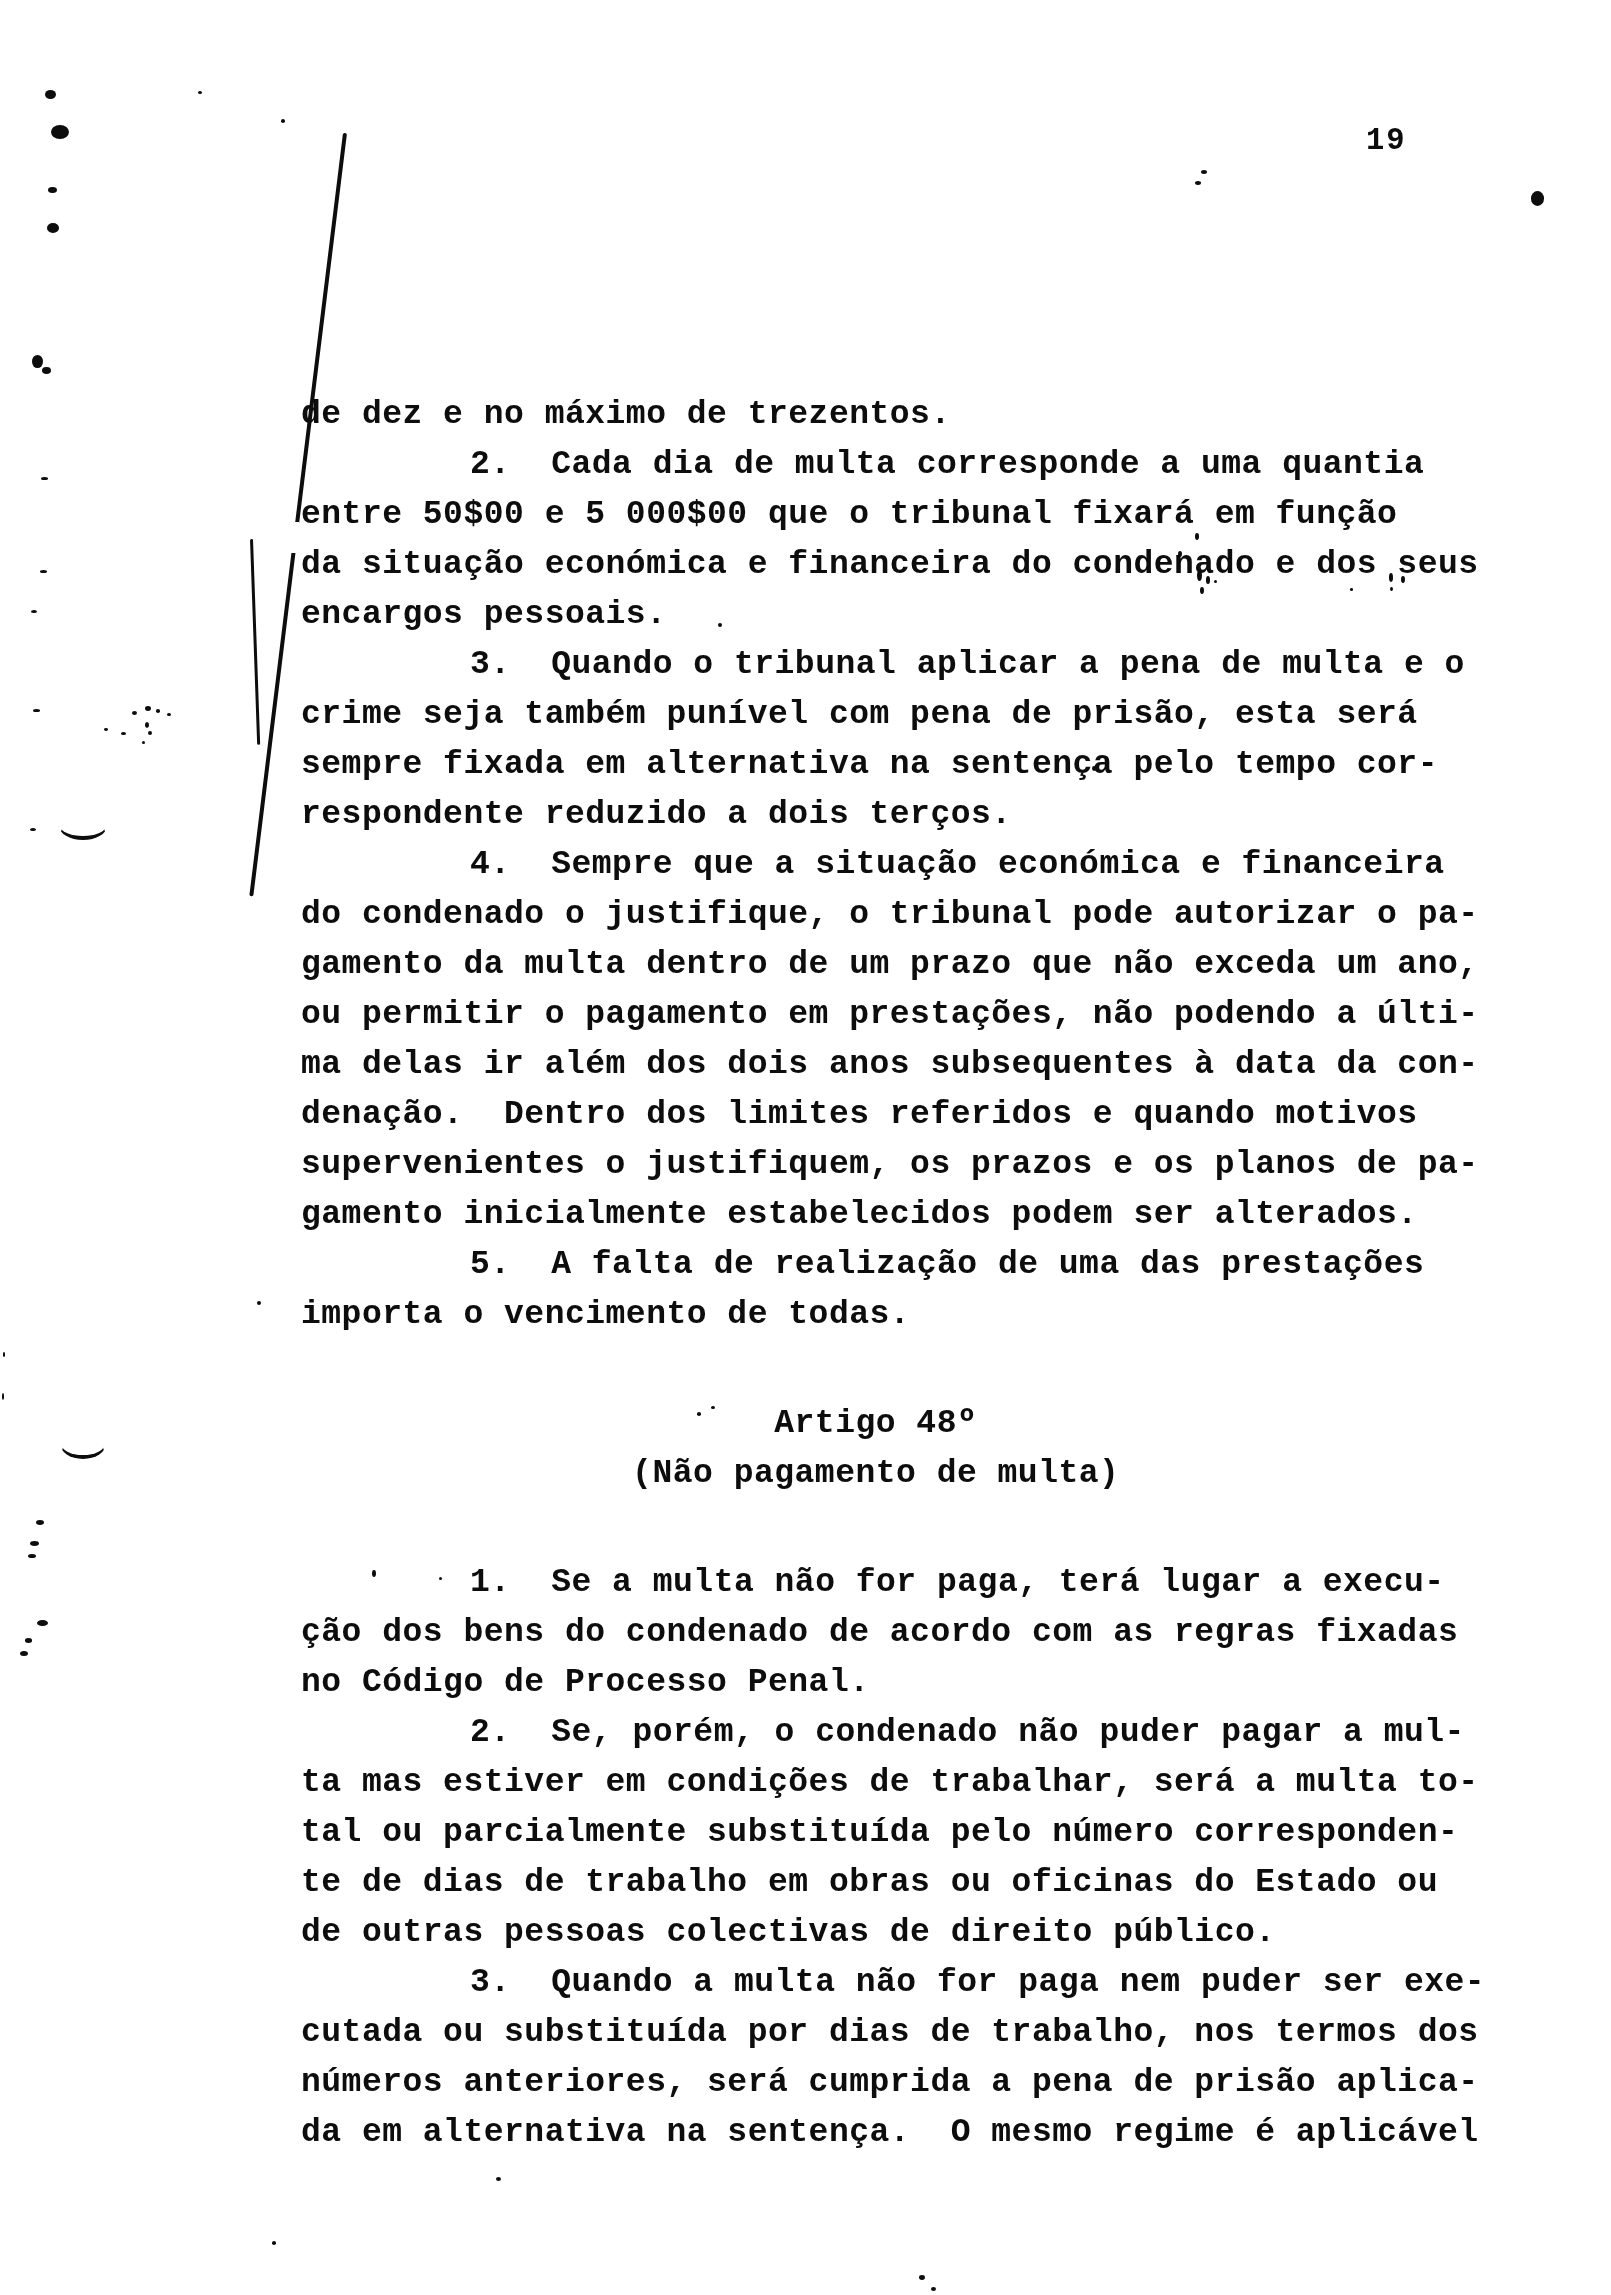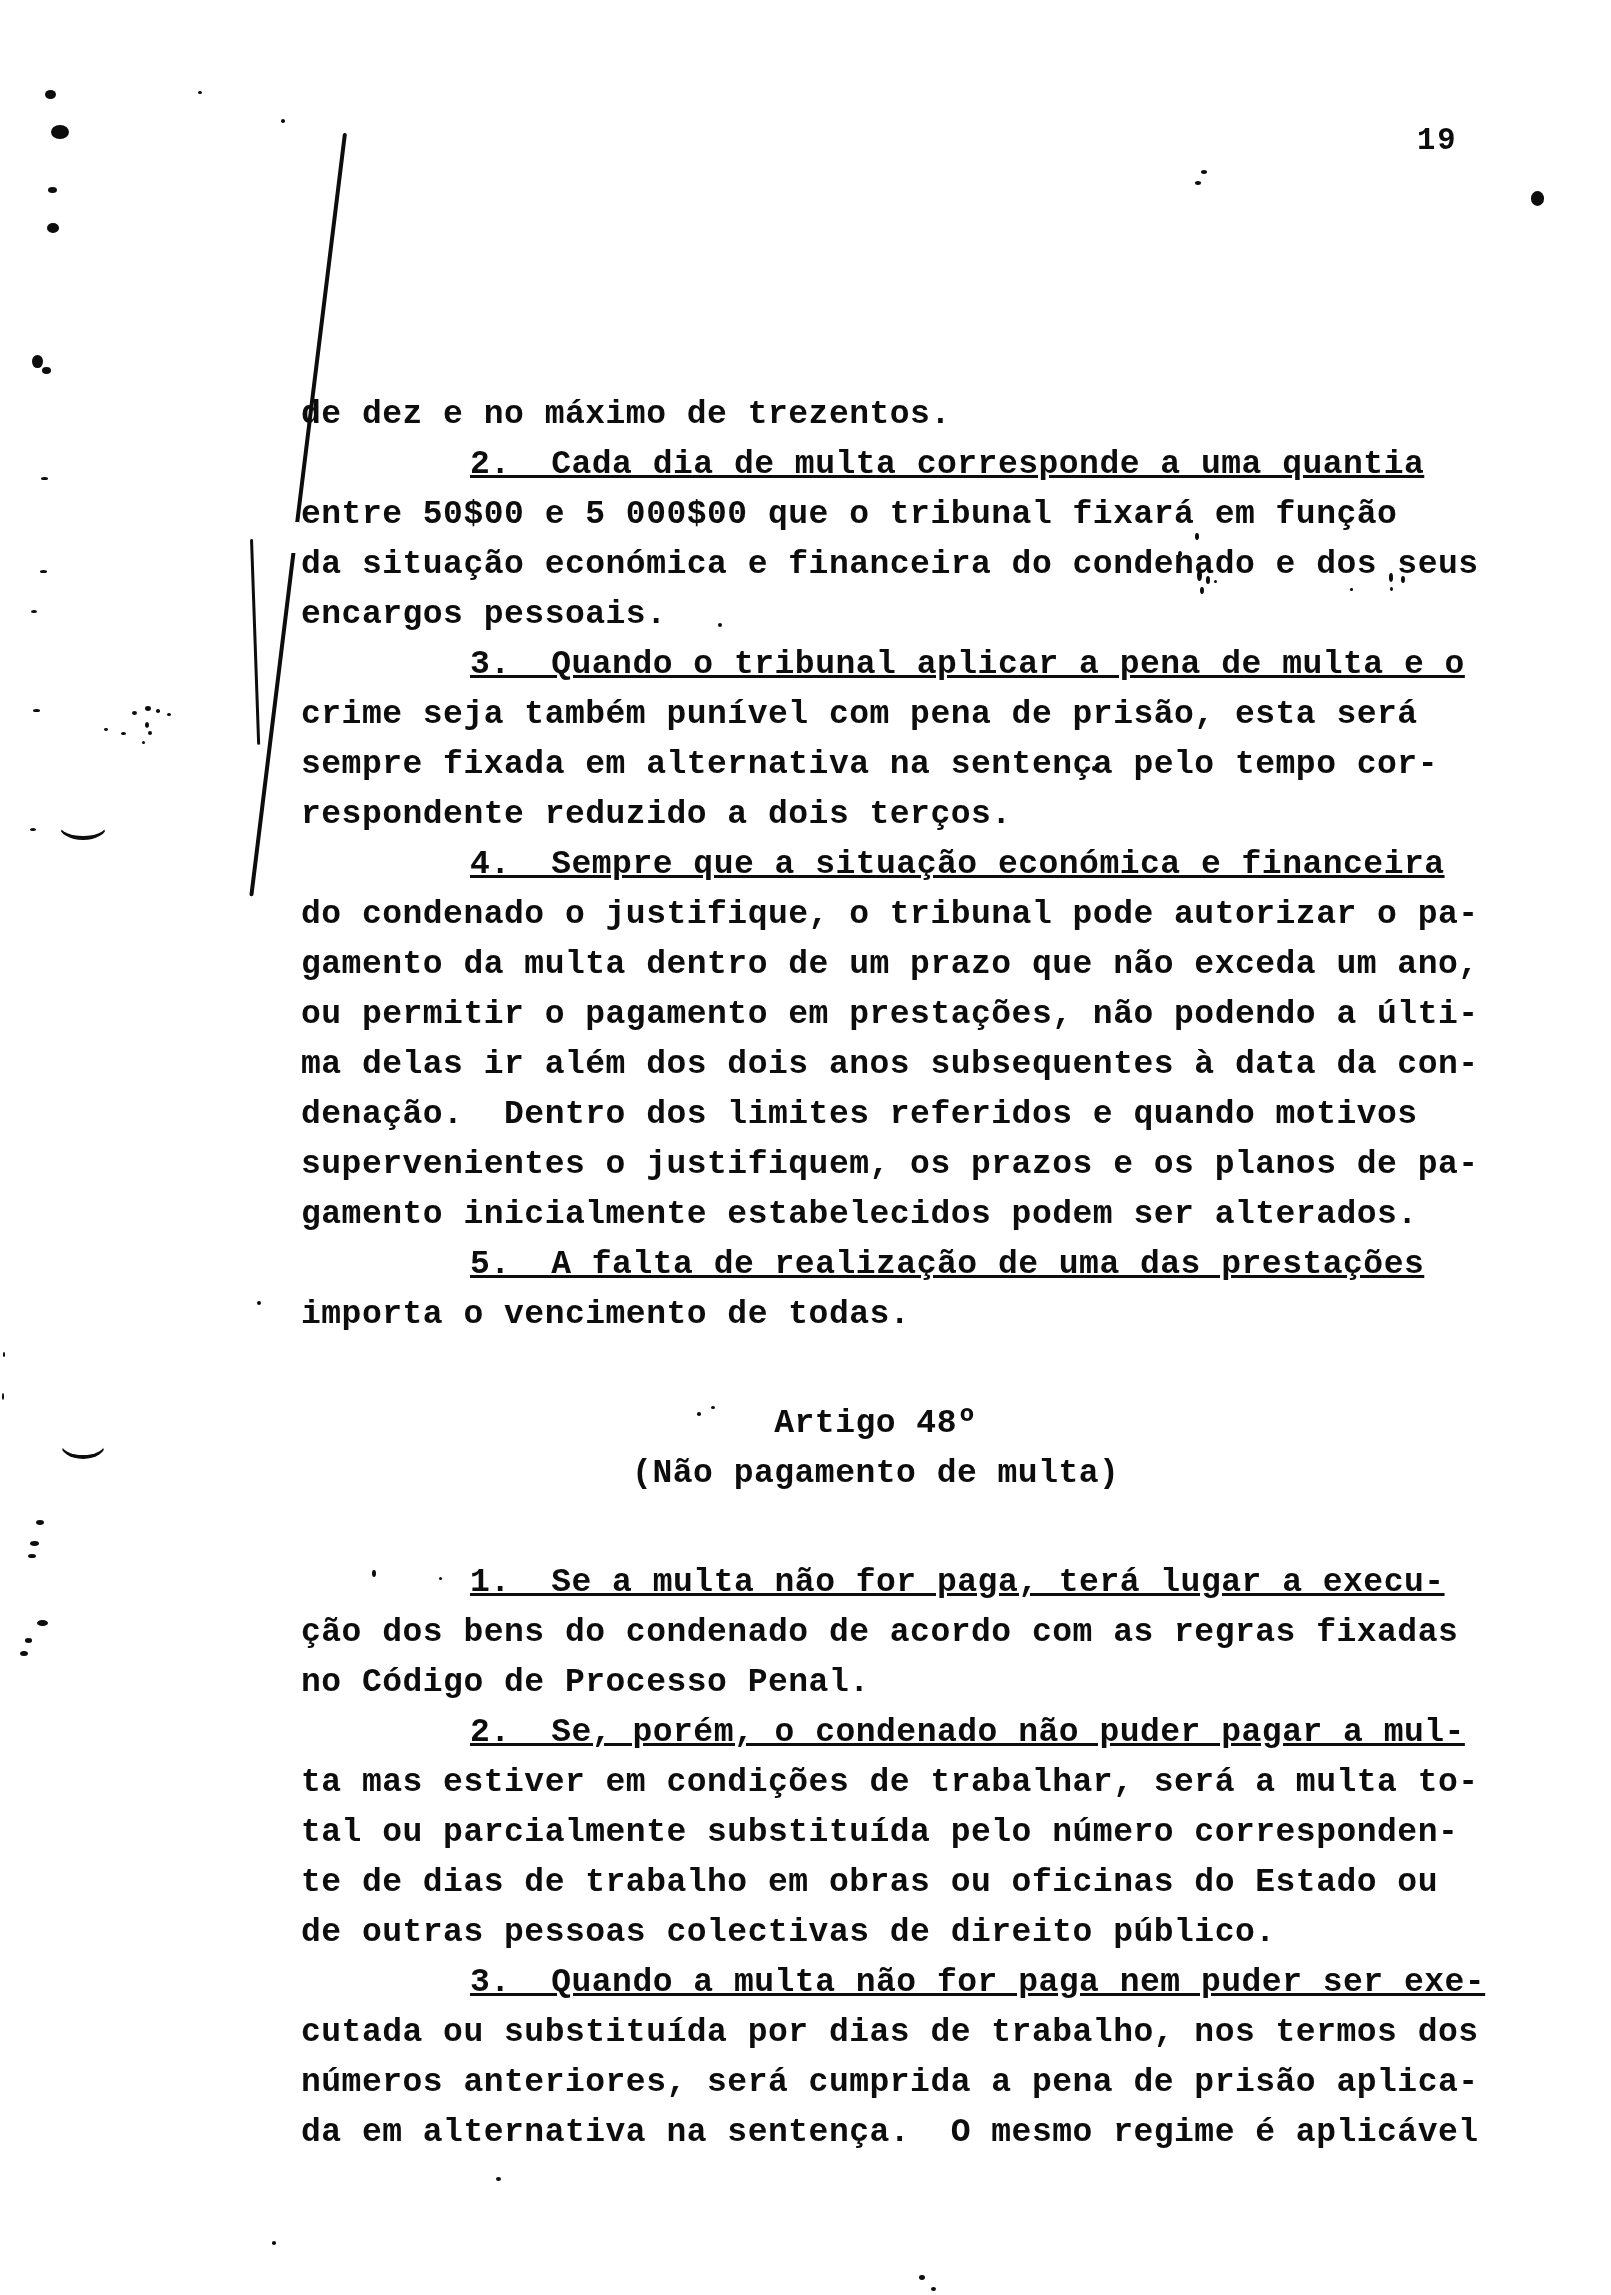--- a/index.html
+++ b/index.html
@@ -6,32 +6,32 @@
   .page{
     position:relative;
     width:1612px;height:2295px;
     background:#ffffff;
     overflow:hidden;
     font-family:"Liberation Mono","DejaVu Sans Mono",monospace;
     color:#0d0d0d;
   }
   .page-number{
     position:absolute;
-    left:1417px;top:124px;
+    left:1366px;top:124px;
     font-size:30.5px;font-weight:700;letter-spacing:2px;
   }
   .text-block{
     position:absolute;
     left:301px;top:390px;width:1179px;
     font-size:33px;font-weight:700;line-height:50px;
     white-space:pre;
     letter-spacing:0.5px;
   }
   .line{height:50px;}
-  .line.indent{padding-left:169px;text-decoration:underline;}
+  .line.indent{padding-left:169px;}
   .line.center{text-align:center;padding-right:29.5px;}
   .line.gap{height:59px;}
   .artifact{position:absolute;background:#0d0d0d;}
   .speck{border-radius:50%;}
   .diag{transform-origin:top center;border-radius:2px;}
   .crescent{
     position:absolute;background:transparent;
     border-bottom:4.9px solid #0d0d0d;
     border-left:1px solid transparent;border-right:0.5px solid transparent;
     border-radius:50%;

